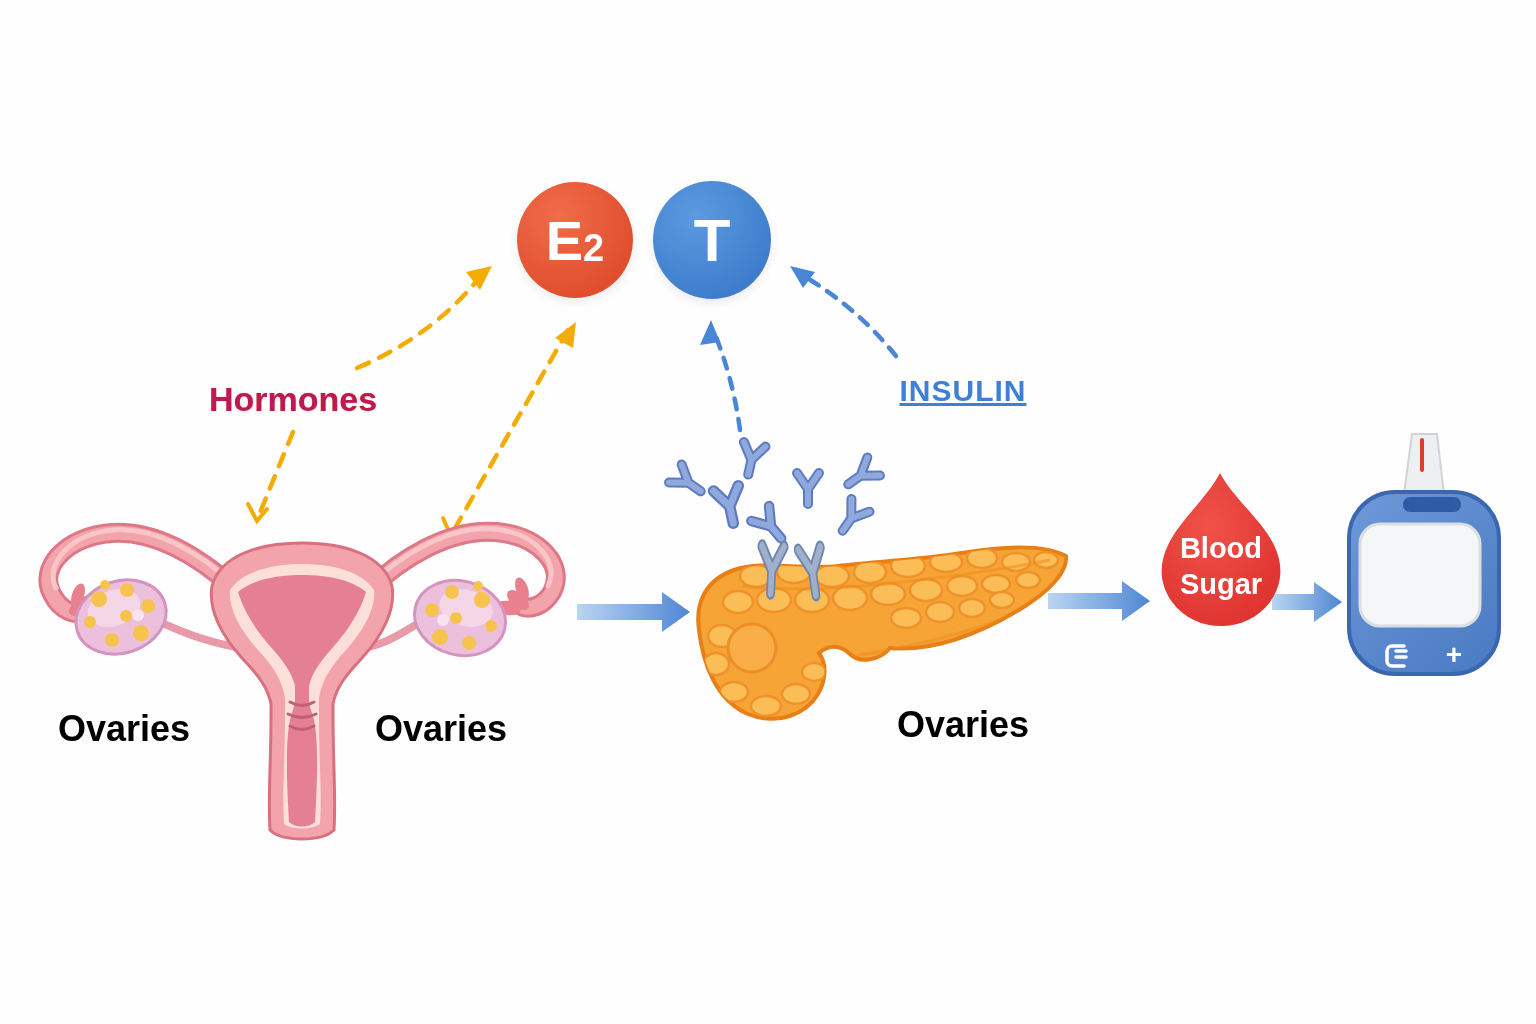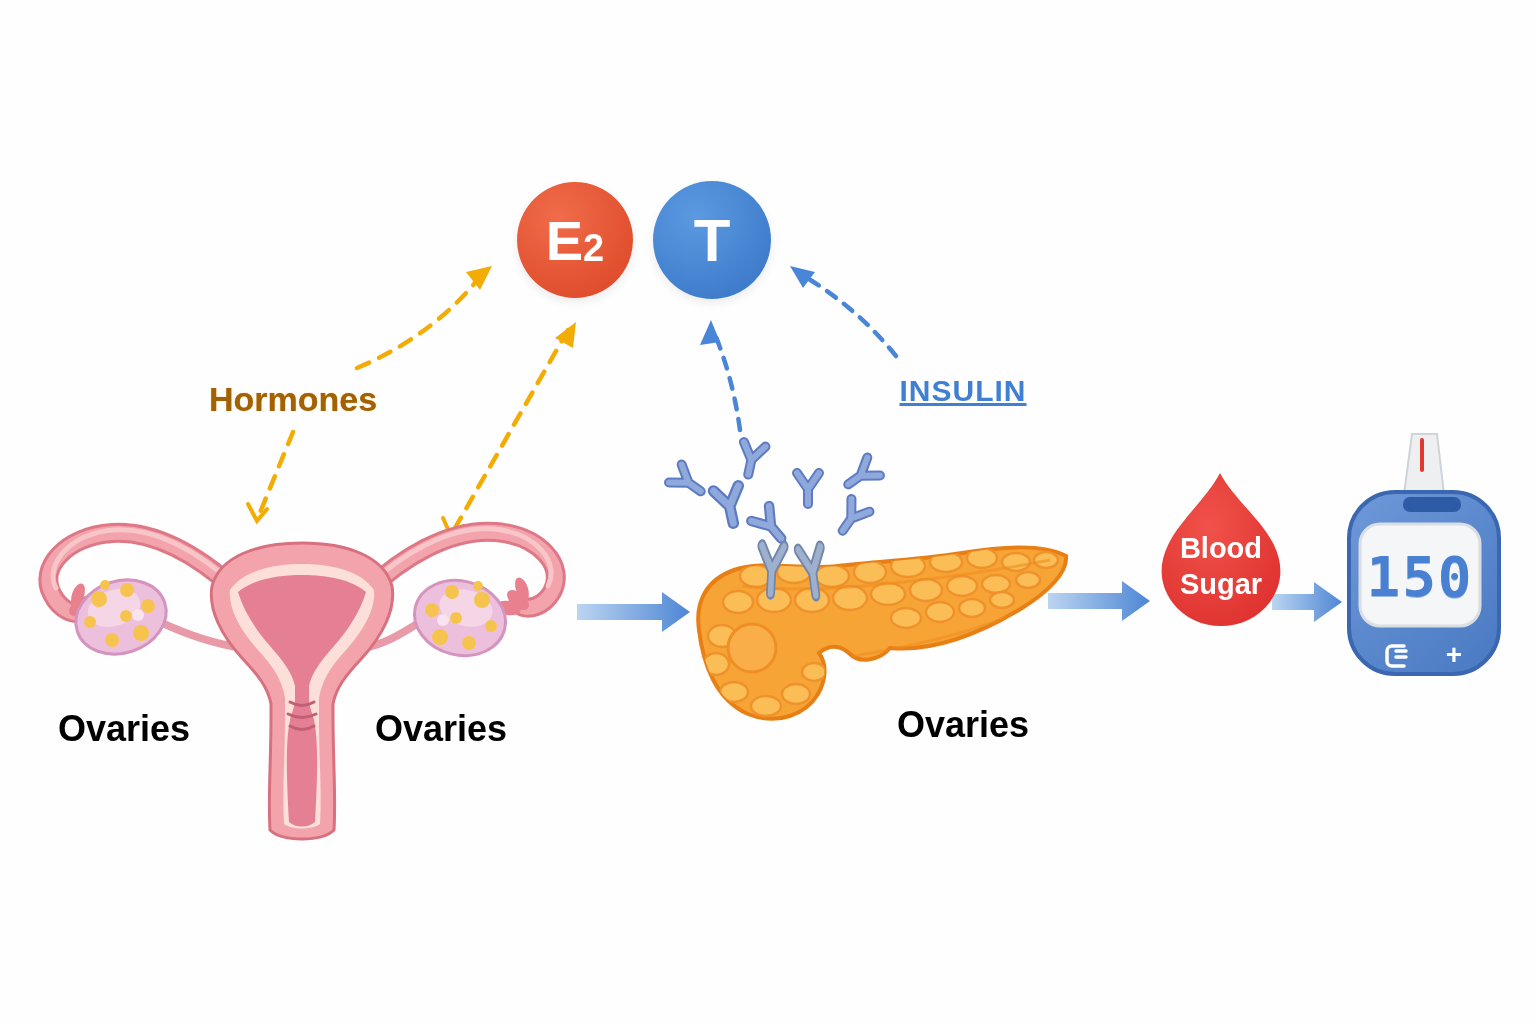--- a/index.html
+++ b/index.html
@@ -2,21 +2,21 @@
 <html><head>
 <meta charset="utf-8">
 <style>
   html,body{margin:0;padding:0;background:#e9e9e9;}
   .canvas{
     position:relative;width:1536px;height:1024px;background:#fefefe;
     overflow:hidden;font-family:"Liberation Sans", sans-serif;
   }
   .canvas svg{position:absolute;left:0;top:0;}
   .overlay{position:absolute;transform:translate(-50%,-50%);white-space:nowrap;}
-  .hormones-label{color:#a16207;font-size:34px;font-weight:700;text-shadow:0 0 1px #e8920a;}
+  .hormones-label{color:#be185d;font-size:34px;font-weight:700;text-shadow:0 0 1px #e8920a;}
   .insulin-label{color:#3F80D3;font-size:30px;font-weight:700;letter-spacing:1px;}
   .organ-label{color:#000000;font-size:36px;font-weight:700;}
   .badge{
     position:absolute;border-radius:50%;display:flex;align-items:center;justify-content:center;
     color:#fff;font-weight:700;box-shadow:0 4px 10px rgba(0,0,0,0.08);
   }
   .badge-e2{left:517px;top:182px;width:116px;height:116px;
     background:radial-gradient(circle at 36% 30%, #F06C4A, #E04E2D 75%);font-size:56px;}
   .badge-e2 .sub{font-size:38px;line-height:1;transform:translateY(8px);}
   .badge-t{left:653px;top:181px;width:118px;height:118px;
@@ -252,16 +252,15 @@
 
 <div class="overlay organ-label" style="left:124px;top:729px;">Ovaries</div>
 <div class="overlay organ-label" style="left:441px;top:729px;">Ovaries</div>
 <div class="overlay organ-label" style="left:963px;top:725px;">Ovaries</div>
 
 <div class="overlay blood-sugar" style="left:1221px;top:566px;">
   <div>Blood</div>
   <div>Sugar</div>
 </div>
 
-<div class="overlay meter-reading" style="left:1420px;top:576px;">150</div>
 <div class="overlay meter-plus" style="left:1454px;top:655px;">+</div>
 
 </div>
 
 </body></html>

